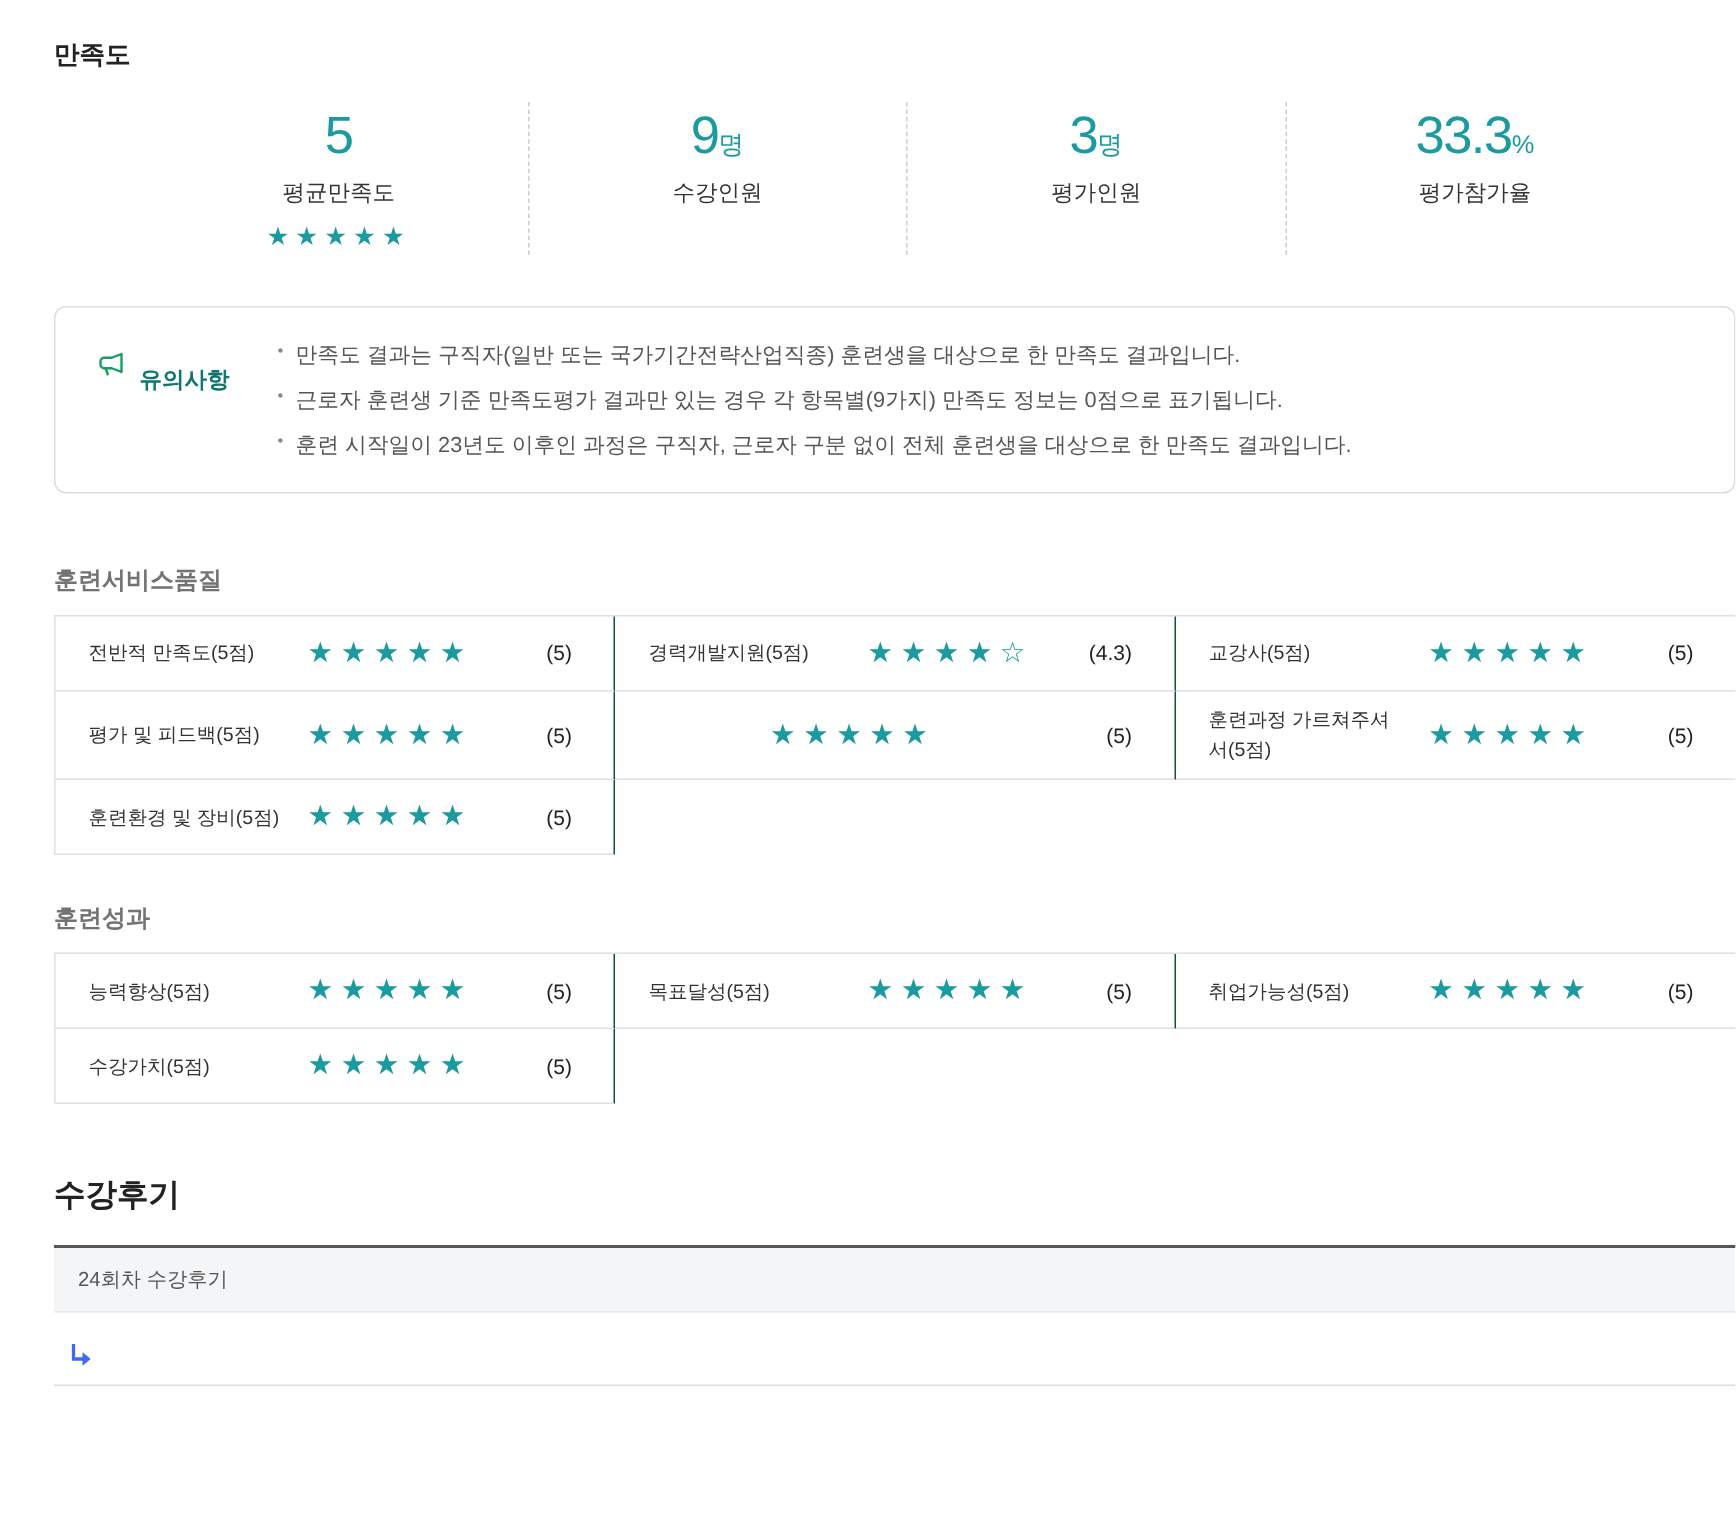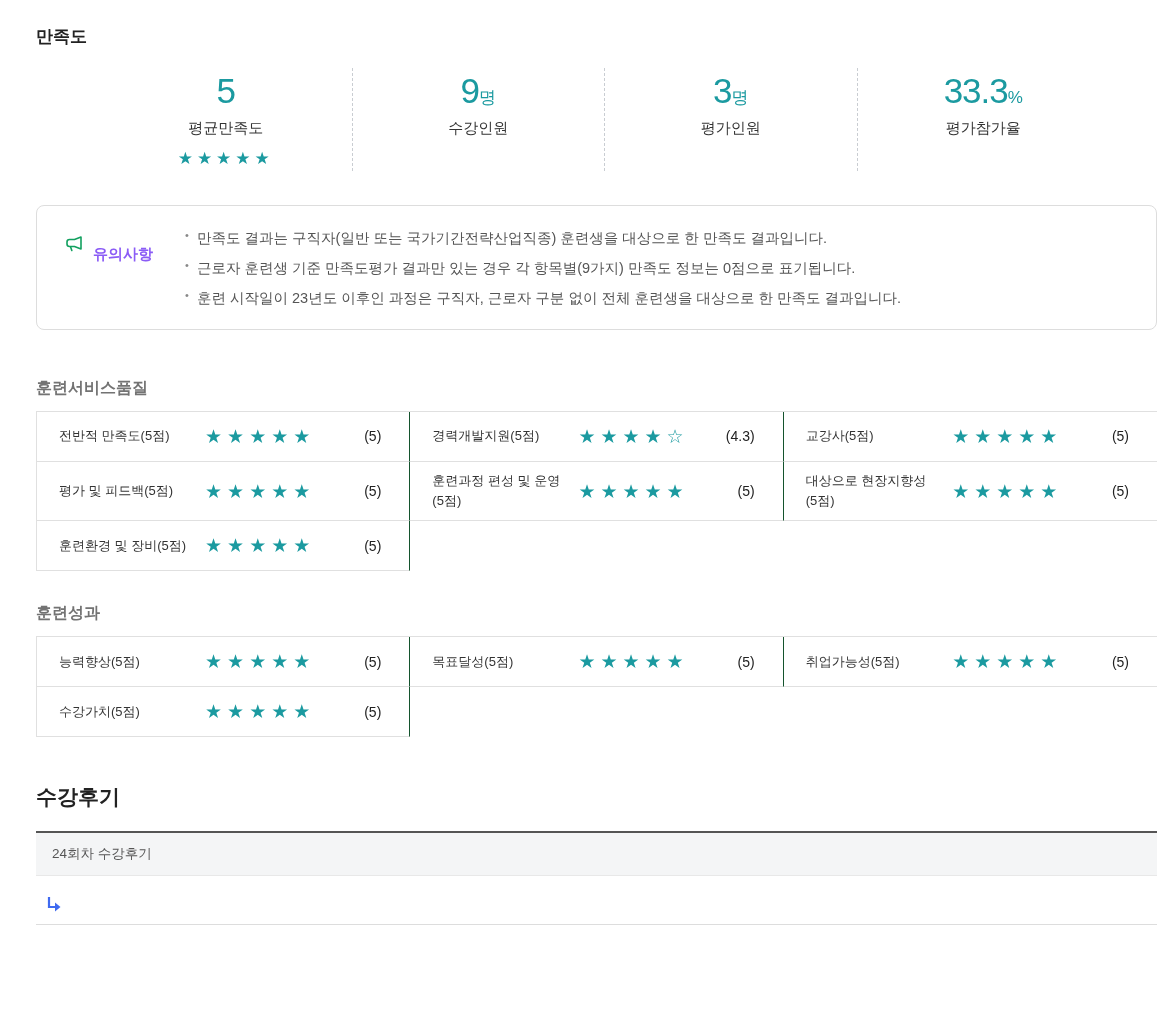--- a/index.html
+++ b/index.html
@@ -27,21 +27,21 @@
   .stat-label{ font-size:15px; color:#333; margin-top:8px; }
   .stat-stars{ font-size:17px; color:#1b9aa0; letter-spacing:4px; margin-top:10px; }
 
   
   .notice {
     border:1px solid #ddd; border-radius:8px;
     padding:17px 24px 15px 28px;
     display:flex; align-items:flex-start; margin-bottom:48px;
   }
   .notice-head { display:flex; align-items:center; margin-top:6px; width:120px; flex:none; }
-  .notice-head .nh-label { font-size:15px; font-weight:bold; color:#8b5cf6; margin-left:8px;margin-top:16px; }
+  .notice-head .nh-label { font-size:15px; font-weight:bold; color:#0f766e; margin-left:8px;margin-top:16px; }
   .notice-list { list-style:none; }
   .notice-list li {
     font-size:14.5px; color:#555; line-height:1.55;
     padding:4px 0 4px 12px; position:relative;
   }
   .notice-list li::before {
     content:"•"; position:absolute; left:0; top:4px; font-size:11px; color:#888;
   }
 
   
@@ -149,26 +149,25 @@
           <span class="c-score">(5)</span>
         </div>
       </div>
       <div class="t-row">
         <div class="cell">
           <span class="c-label">평가 및 피드백(5점)</span>
           <span class="c-stars">★★★★★</span>
           <span class="c-score">(5)</span>
         </div>
         <div class="cell">
-          <span class="c-label">훈련과정 편성 및 운영(5점)</span>
-          <span class="c-stars">★★★★★</span>
-          <span class="c-score">(5)</span>
-        </div>
-        <div class="cell">
-          <span class="c-label">대상으로 현장지향성(5점)</span>
+          <span class="c-stars">★★★★★</span>
+          <span class="c-score">(5)</span>
+        </div>
+        <div class="cell">
+          <span class="c-label">훈련과정 가르쳐주셔서(5점)</span>
           <span class="c-stars">★★★★★</span>
           <span class="c-score">(5)</span>
         </div>
       </div>
       <div class="t-row">
         <div class="cell">
           <span class="c-label">훈련환경 및 장비(5점)</span>
           <span class="c-stars">★★★★★</span>
           <span class="c-score">(5)</span>
         </div>

